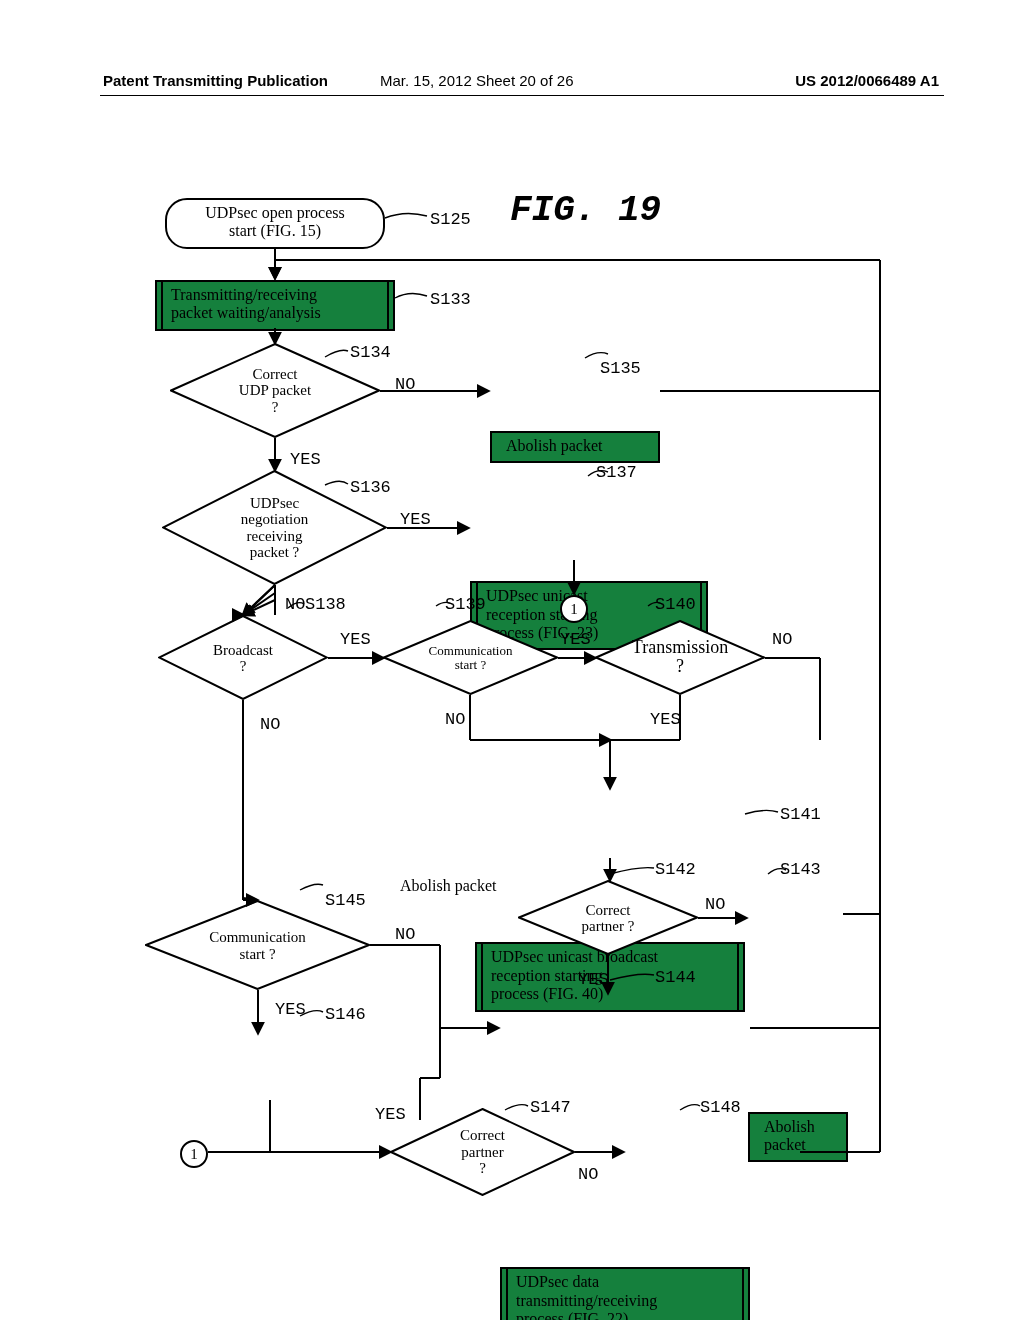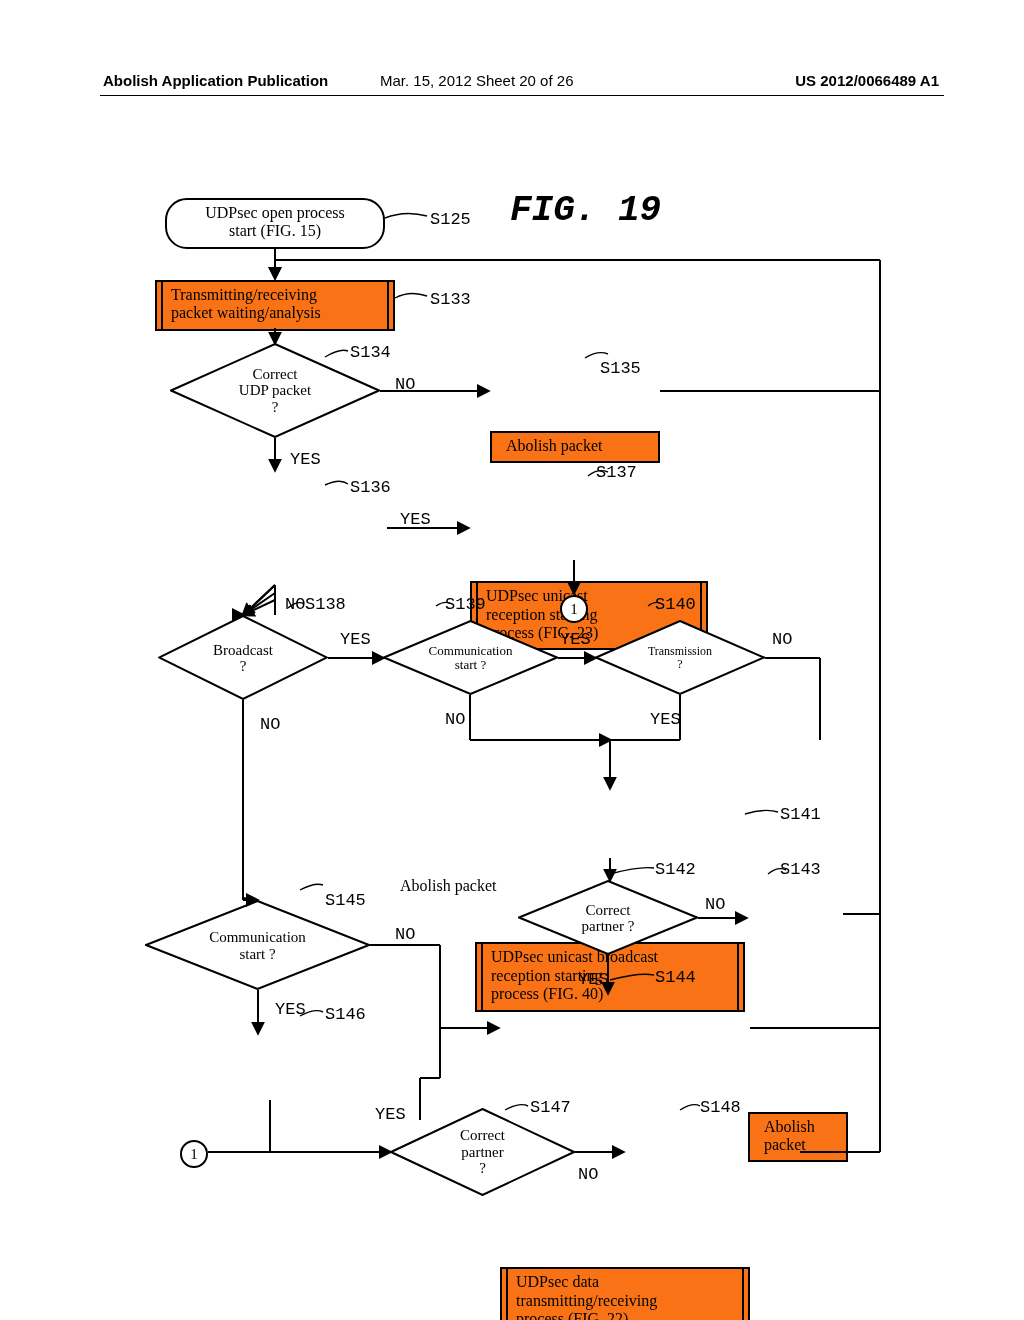--- a/index.html
+++ b/index.html
@@ -17,21 +17,21 @@
   .label { position: absolute; font-size: 17px; }
 
   
   .term { border: 2px solid #000; border-radius: 22px; padding: 4px 14px 6px; text-align: center; background: #fff; }
 
   
   .proc {
     border: 2px solid #000;
     padding: 4px 14px 6px;
     text-align: left;
-    background: #f97316;
+    background: #15803d;
     position: relative;
   }
   .proc::before, .proc::after {
     content: "";
     position: absolute; top: 0; bottom: 0; width: 2px; background: #000;
   }
   .proc::before { left: 4px; }
   .proc::after  { right: 4px; }
   .proc.single::before, .proc.single::after { display: none; }
 
@@ -45,21 +45,21 @@
 
   .fig { position:absolute; font-family: Liberation Mono, monospace; font-style: italic; font-size: 36px; font-weight: bold; }
 
   svg.lines { position:absolute; inset:0; width:100%; height:100%; pointer-events:none; }
 </style>
 </head>
 <body>
 
 <div class="page">
   <div class="hr"></div>
-  <div class="hdr left">Abolish Application Publication</div>
+  <div class="hdr left">Patent Transmitting Publication</div>
   <div class="hdr center">Mar. 15, 2012  Sheet 20 of 26</div>
   <div class="hdr right">US 2012/0066489 A1</div>
 
   <div class="canvas">
 
     <div class="fig" style="left:410px; top:10px;">FIG. 19</div>
 
     <div class="node term" style="left:65px; top:18px; width:220px;">UDPsec open process
 start (FIG. 15)</div>
     <div class="label" style="left:330px; top:30px;">S125</div>
@@ -76,20 +76,29 @@
 UDP packet
 ?</div>
     </div>
     <div class="label" style="left:250px; top:163px;">S134</div>
     <div class="label" style="left:295px; top:195px;">NO</div>
     <div class="label" style="left:190px; top:270px;">YES</div>
 
     <div class="node proc single" style="left:390px; top:200px; width:170px;">Abolish packet</div>
     <div class="label" style="left:500px; top:179px;">S135</div>
 
+    <div class="node dec" style="left:62px; top:290px; width:225px; height:115px;">
+      <svg viewBox="0 0 225 115">
+          <polygon points="112.5,1 224,57.5 112.5,114 1,57.5" fill="#fff" stroke="#000" stroke-width="2"></polygon>
+        </svg>
+      <div class="txt">UDPsec
+negotiation
+receiving
+packet ?</div>
+    </div>
     <div class="label" style="left:250px; top:298px;">S136</div>
     <div class="label" style="left:300px; top:330px;">YES</div>
     <div class="label" style="left:185px; top:415px;">NO</div>
 
     <div class="node proc" style="left:370px; top:318px; width:238px;">UDPsec unicast
 reception starting
 process (FIG. 23)</div>
     <div class="label" style="left:496px; top:283px;">S137</div>
 
     <div class="node conn" style="left:460px; top:415px;">1</div>
@@ -113,21 +122,21 @@
 start ?</div>
     </div>
     <div class="label" style="left:345px; top:415px;">S139</div>
     <div class="label" style="left:460px; top:450px;">YES</div>
     <div class="label" style="left:345px; top:530px;">NO</div>
 
     <div class="node dec" style="left:495px; top:440px; width:170px; height:75px;">
       <svg viewBox="0 0 170 75">
           <polygon points="85,1 169,37.5 85,74 1,37.5" fill="#fff" stroke="#000" stroke-width="2"></polygon>
         </svg>
-      <div class="txt" style="font-size:12px;">Transmission
+      <div class="txt" style="font-size:18px;">Transmission
 ?</div>
     </div>
     <div class="label" style="left:555px; top:415px;">S140</div>
     <div class="label" style="left:672px; top:450px;">NO</div>
     <div class="label" style="left:550px; top:530px;">YES</div>
 
     <div class="node proc" style="left:375px; top:610px; width:270px;">UDPsec unicast broadcast
 reception starting
 process (FIG. 40)</div>
     <div class="label" style="left:680px; top:625px;">S141</div>

